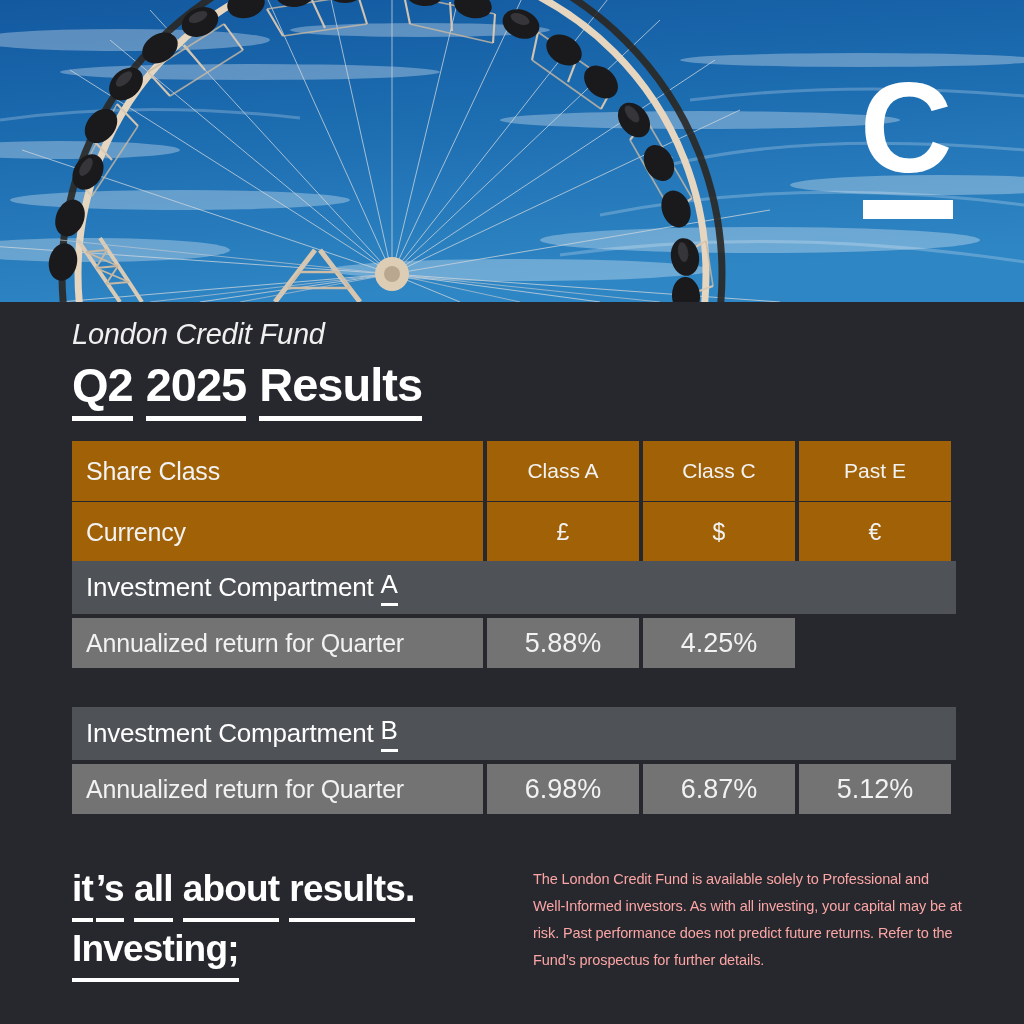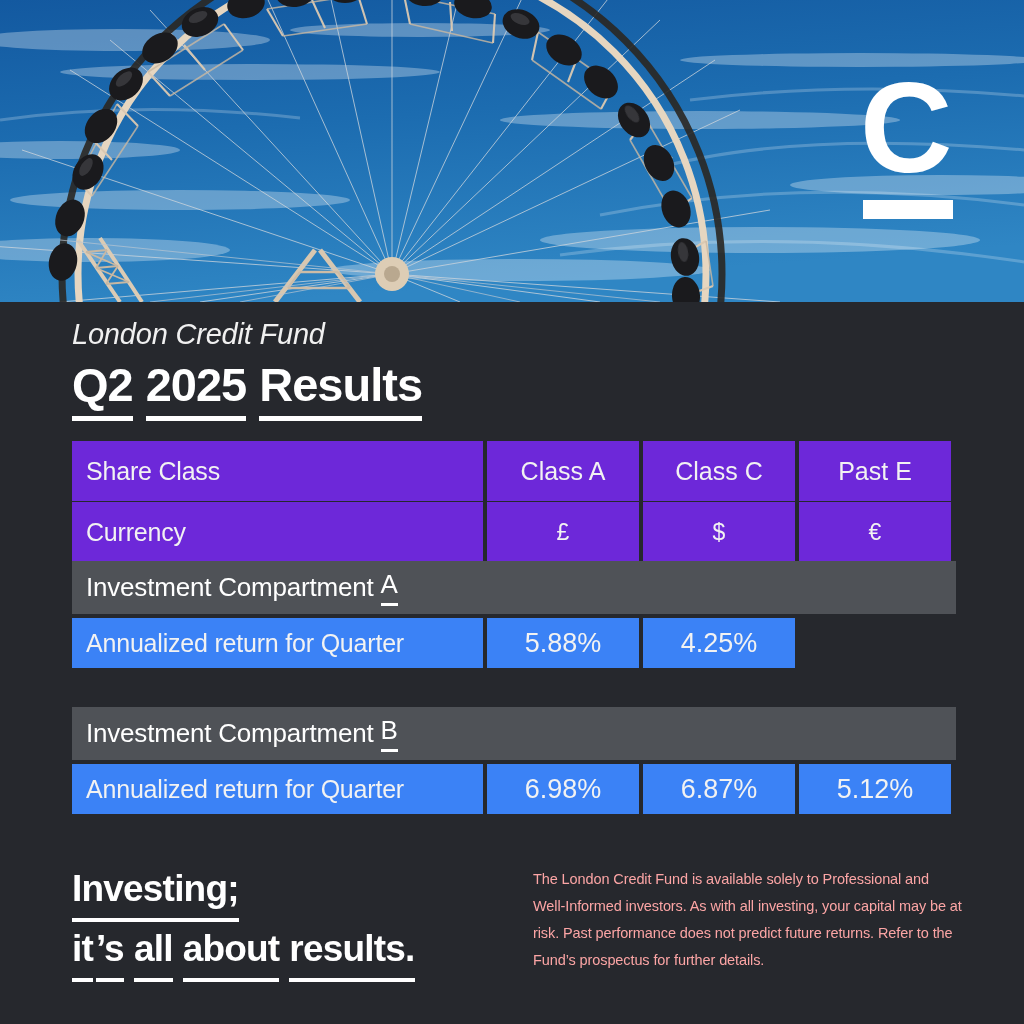--- a/index.html
+++ b/index.html
@@ -39,43 +39,43 @@
   .headline .w::after {
     content:""; position:absolute; left:0; right:0; bottom:0;
     height:5px; background:#ffffff;
   }
 
   
   .tbl { position:absolute; left:72px; width:884px; }
   .trow { display:flex; gap:4px; }
   .trow + .trow { margin-top:1px; }
   .cell {
-    background:#6d28d9;
+    background:#a16207;
     display:flex; align-items:center;
     height:60px;
   }
   .cell.label { flex:0 0 411px; padding-left:14px; font-size:25px; color:#f2f2f2; letter-spacing:-0.2px; }
-  .cell.val   { flex:0 0 152px; justify-content:center; font-size:25px; color:#f2f2f2; }
+  .cell.val   { flex:0 0 152px; justify-content:center; font-size:21px; color:#f2f2f2; }
   .cell.val.curr { font-size:23px; }
 
   .tbl.head { top:441px; }
 
   .secbar {
     background:#4f5257; height:53px;
     display:flex; align-items:center;
     padding-left:14px;
     font-size:26px; color:#ffffff; letter-spacing:-0.2px;
   }
   .secbar .u { position:relative; padding-bottom:6px; margin-left:7px; }
   .secbar .u::after {
     content:""; position:absolute; left:0; right:0; bottom:0;
     height:3px; background:#ffffff;
   }
   .drow { display:flex; gap:4px; margin-top:4px; }
-  .drow .cell { height:50px; background:#3b82f6; }
+  .drow .cell { height:50px; background:#737373; }
   .drow .cell.label { font-size:25px; }
   .drow .cell.val { font-size:27px; }
 
   .tbl.secA { top:561px; }
   .tbl.secB { top:707px; }
 
   
   .tagline {
     position:absolute; left:72px; top:862px;
     font-size:37px; font-weight:bold; letter-spacing:-0.8px; line-height:53px;
@@ -317,28 +317,28 @@
     <div class="drow">
       <div class="cell label">Annualized return for Quarter</div>
       <div class="cell val">6.98%</div>
       <div class="cell val">6.87%</div>
       <div class="cell val">5.12%</div>
     </div>
   </div>
 
   <div class="tagline">
     <div class="line">
-      <span class="w">Investing;</span>
-    </div>
-    <div class="line">
       <span class="tight">
         <span class="w">it</span>
         <span class="w">’s</span>
       </span>
       <span class="w">all</span>
       <span class="w">about</span>
       <span class="w">results.</span>
     </div>
+    <div class="line">
+      <span class="w">Investing;</span>
+    </div>
   </div>
 
   <div class="disclaimer">The London Credit Fund is available solely to Professional and Well-Informed investors. As with all investing, your capital may be at risk. Past performance does not predict future returns. Refer to the Fund’s prospectus for further details.</div>
 
 </div>
 
 </body></html>

